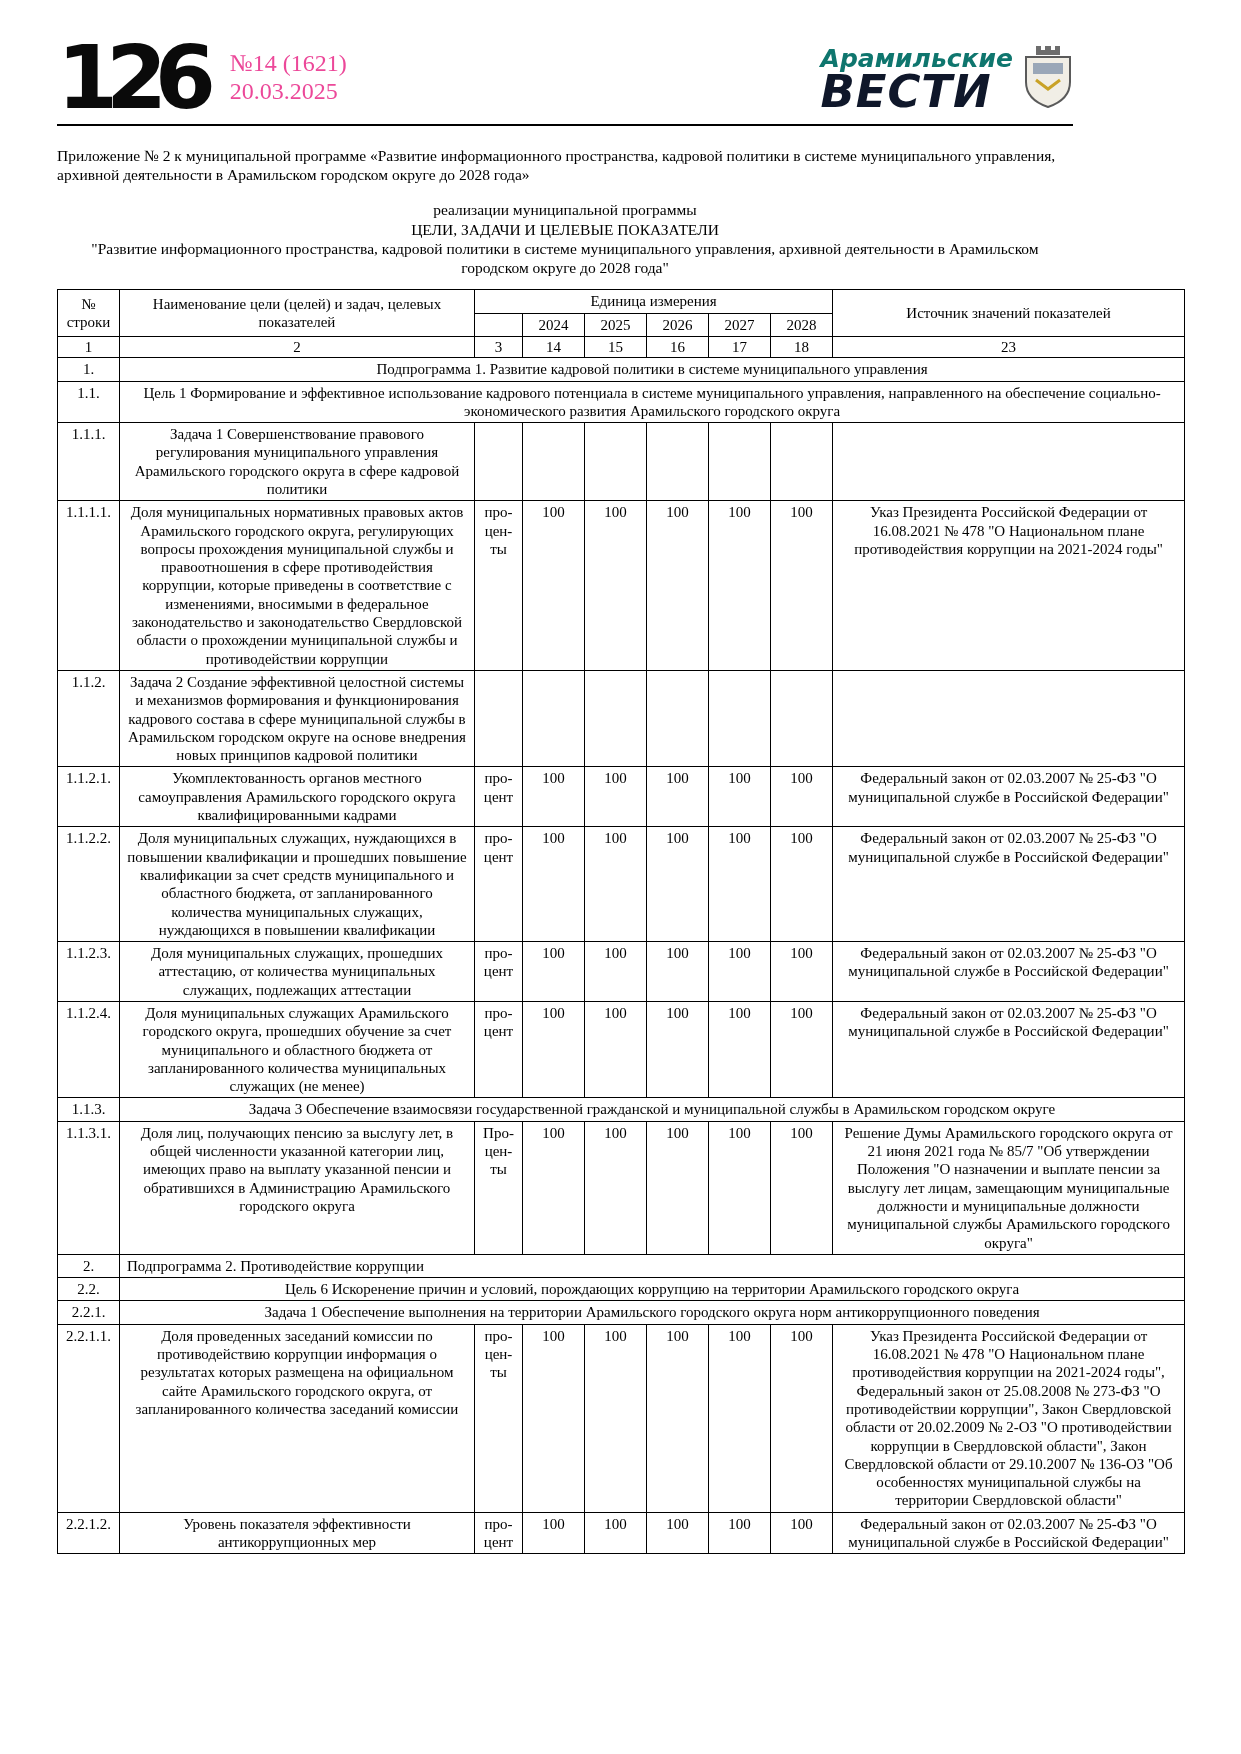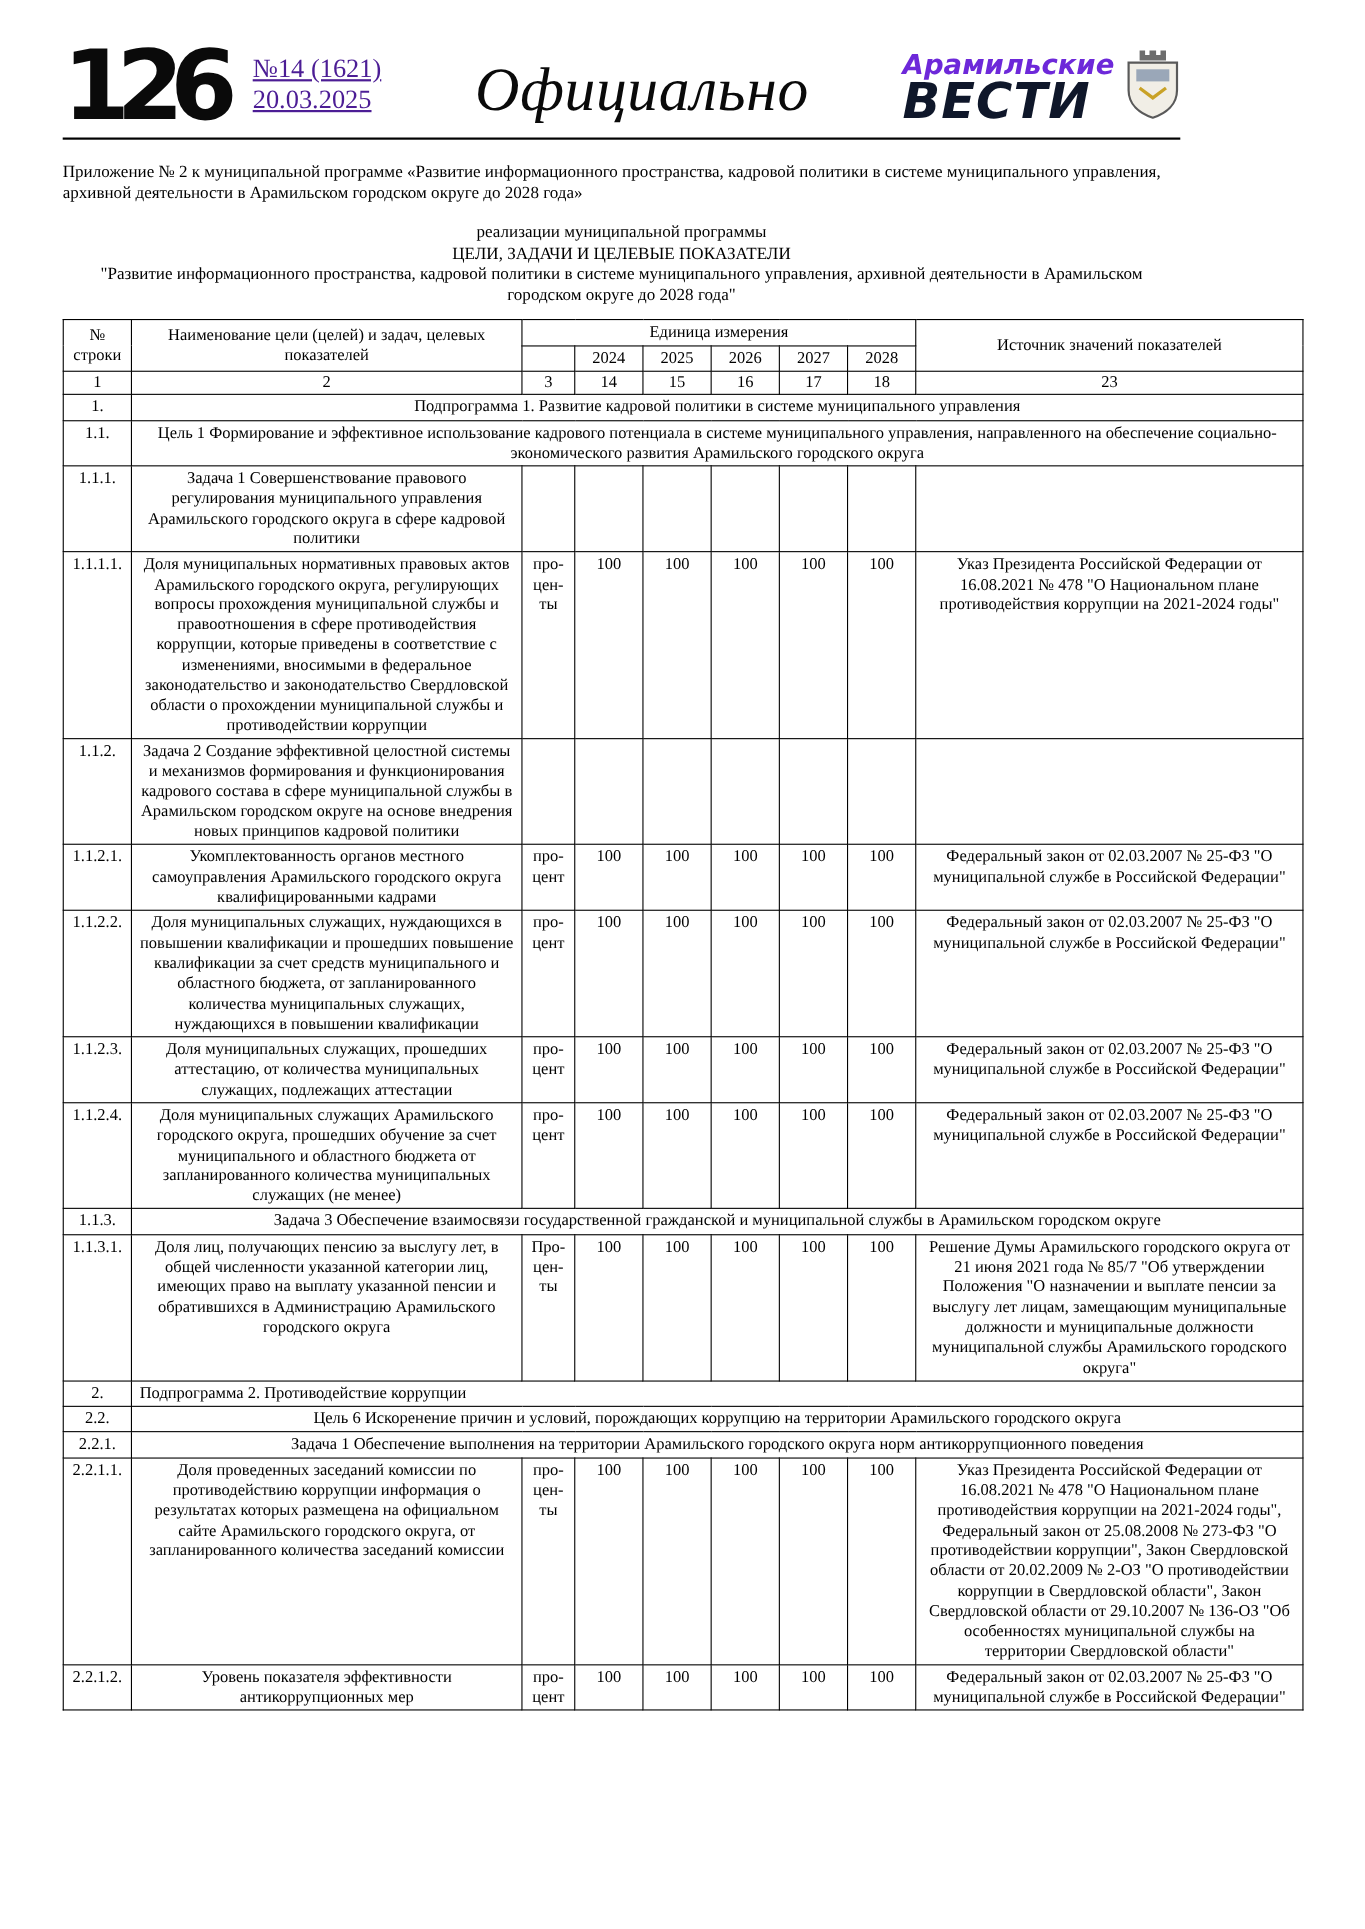--- a/index.html
+++ b/index.html
@@ -30,40 +30,39 @@
     font-size: 88px;
     line-height: 0.78;
     letter-spacing: -0.14em;
     color: #0a0a0a;
     margin-right: 26px;
   }
   .issue-block { padding-top: 6px; }
   .issue-number, .issue-date {
     font-size: 24px;
     line-height: 1.15;
-    color: #4c1d95;
-    text-decoration: underline;
+    color: #ec4899;
   }
   .section-title {
     font-style: italic;
     font-size: 56px;
     line-height: 1;
     padding-top: 10px;
     letter-spacing: 0.01em;
     color: #0a0a0a;
   }
   .mast-right { display: flex; align-items: flex-start; }
   .brand-text { text-align: left; padding-top: 2px; }
   .brand-top {
     font-family: "DejaVu Sans", sans-serif;
     font-style: italic;
     font-weight: bold;
     font-size: 25px;
     line-height: 1;
-    color: #6d28d9;
+    color: #0f766e;
   }
   .brand-bottom {
     font-family: "DejaVu Sans", sans-serif;
     font-weight: 800;
     font-style: italic;
     font-size: 45px;
     line-height: 0.95;
     letter-spacing: 0.02em;
     color: #0f172a;
   }
@@ -115,21 +114,20 @@
 <div class="page">
 
   <header class="masthead">
     <div class="mast-left">
       <div class="page-number">126</div>
       <div class="issue-block">
         <div class="issue-number">№14 (1621)</div>
         <div class="issue-date">20.03.2025</div>
       </div>
     </div>
-    <div class="section-title">Официально</div>
     <div class="mast-right">
       <div class="brand-text">
         <div class="brand-top">Арамильские</div>
         <div class="brand-bottom">ВЕСТИ</div>
       </div>
       <span class="emblem">
         <svg width="50" height="66" viewBox="0 0 50 66" aria-hidden="true">
           <path d="M13 2 h5 v4 h4 v-4 h6 v4 h4 v-4 h5 v9 h-24 z" fill="#6d6d6d"></path>
           <path d="M3 13 h44 v25 c0 13 -10 21 -22 25 c-12 -4 -22 -12 -22 -25 z" fill="#f1eee6" stroke="#5a5a5a" stroke-width="2"></path>
           <rect x="10" y="19" width="30" height="11" fill="#9aa7b8"></rect>

